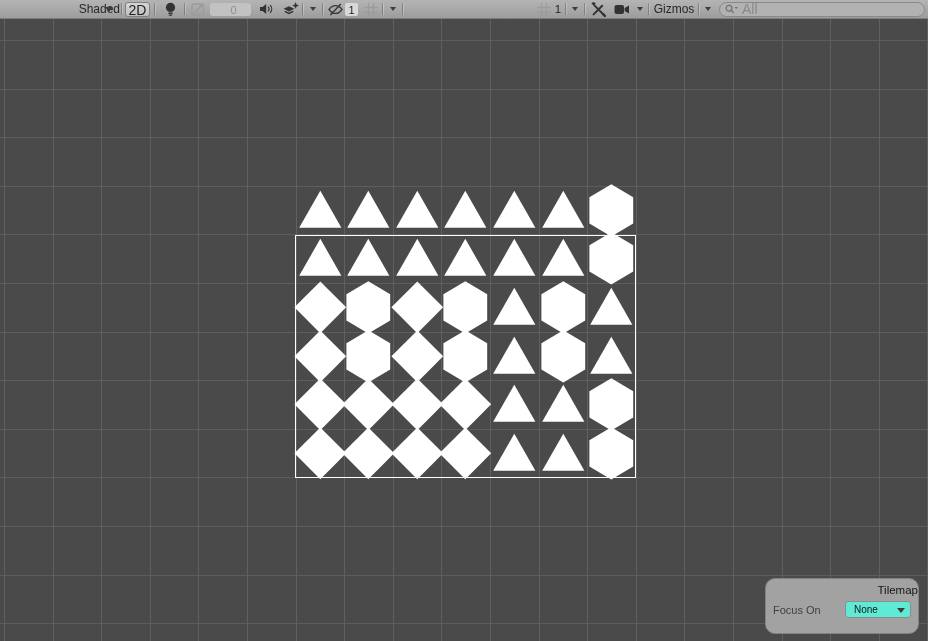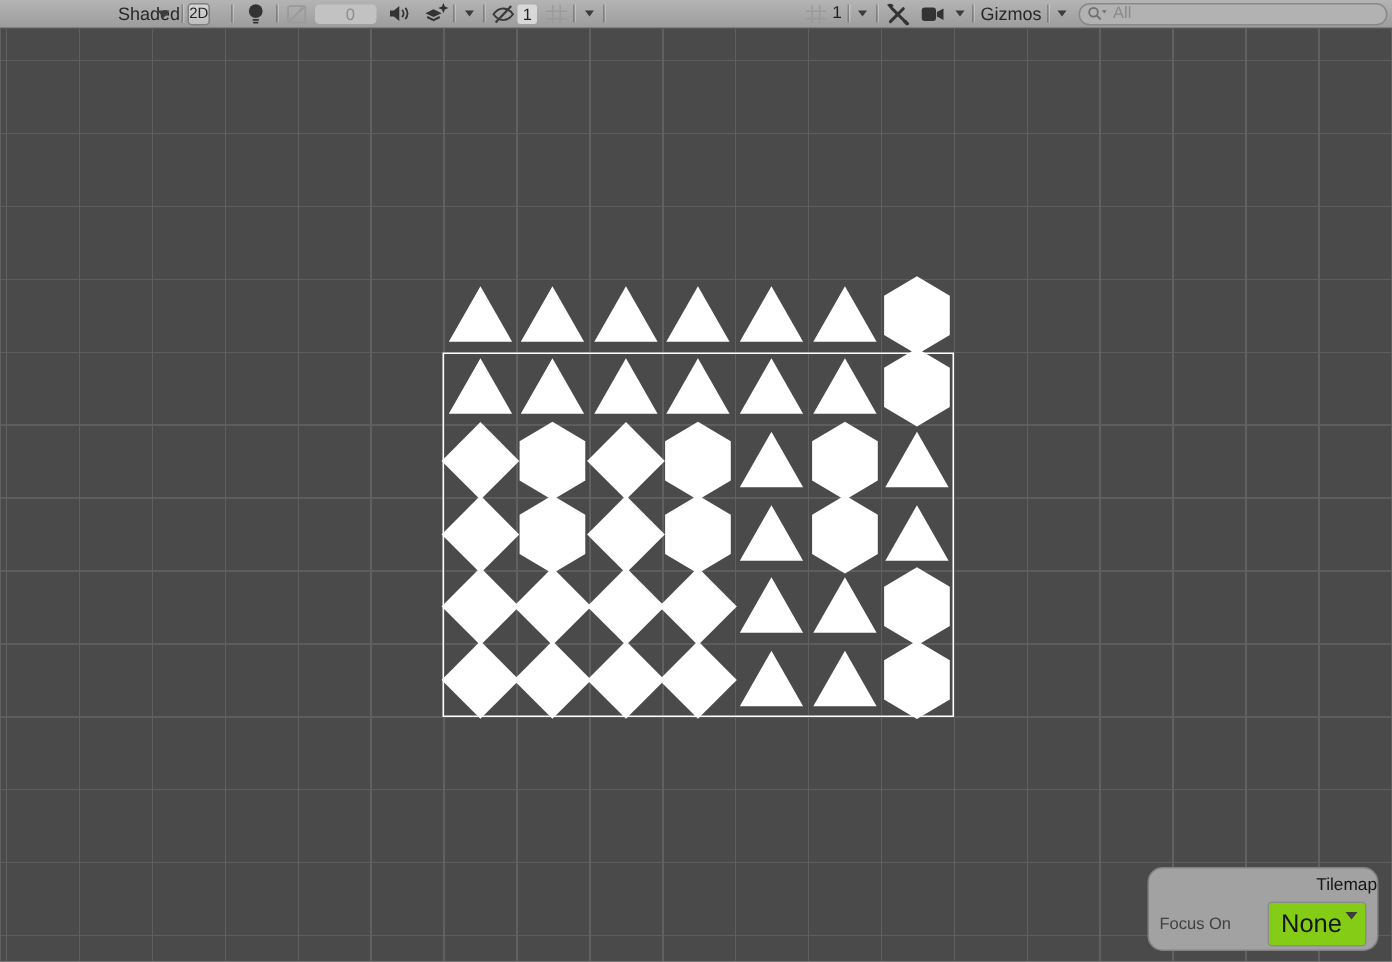--- a/index.html
+++ b/index.html
@@ -20,34 +20,34 @@
   }
   .toolbar *{box-sizing:border-box;}
   .tb-item{position:absolute;top:0;height:18px;display:flex;align-items:center;justify-content:center;}
   .sep{position:absolute;top:3px;width:1px;height:12px;background:rgba(40,40,40,0.30);box-shadow:1px 0 0 rgba(255,255,255,0.25);}
   .arr{width:0;height:0;border-left:4px solid transparent;border-right:4px solid transparent;border-top:5px solid #3c3c3c;}
   .arr.small{border-left-width:3.5px;border-right-width:3.5px;border-top-width:4.5px;}
   .btnish{
     border:1px solid #818181;border-radius:3px;
     background:linear-gradient(#d5d5d5,#bfbfbf);
   }
-  .tb-2d{left:125px;top:2px;width:15px;height:15px;font-size:10px;font-weight:normal;color:#222;}
+  .tb-2d{left:125px;top:2px;width:25px;height:15px;font-size:14px;font-weight:normal;color:#222;}
   .field{
     background:#c2c2c2;border-radius:3px;border:none;height:13px;top:3px;
     display:flex;align-items:center;font-size:11px;
   }
   .count-chip{
     position:absolute;top:3px;height:13px;min-width:13px;border-radius:2px;
     background:#d8d8d8;display:flex;align-items:center;justify-content:center;
     font-size:11px;color:#222;
   }
   .search{
     position:absolute;left:719px;top:2px;width:206px;height:15px;
     background:#b2b2b2;border:1px solid #898989;border-radius:8px;
-    font-size:11px;color:#555;padding:0 6px 1px 22px;outline:none;
+    font-size:14px;color:#555;padding:0 6px 1px 22px;outline:none;
     font-family:"Liberation Sans","DejaVu Sans",sans-serif;
   }
   .search::placeholder{color:#8a8a8a;}
   .search-mag{position:absolute;left:725px;top:4px;}
 
   
   .scene{
     position:absolute;left:0;top:19px;width:928px;height:622px;
     background-color:#4a4a4a;
     background-image:
@@ -68,23 +68,23 @@
     background:#a2a2a2;border:1px solid #828282;border-radius:10px;
   }
   .panel-title{
     text-align:right;font-size:11.5px;color:#141414;padding-top:5px;
   }
   .panel-row{
     display:flex;align-items:center;padding:5px 7px 0 7px;
   }
   .panel-label{font-size:11px;color:#414141;margin-right:auto;}
   .dd{
-    position:relative;width:66px;height:30px;background:#84cc16;
+    position:relative;width:66px;height:17px;background:#5eead4;
     border:1px solid #8d8d8d;border-radius:3px;
-    display:flex;align-items:center;font-size:17px;color:#161616;
+    display:flex;align-items:center;font-size:10px;color:#161616;
     padding-left:8px;box-sizing:border-box;
   }
   .dd .arr{position:absolute;right:5px;top:6px;}
 </style>
 </head>
 <body>
 
 <div class="screen">
 
   <div class="toolbar">

